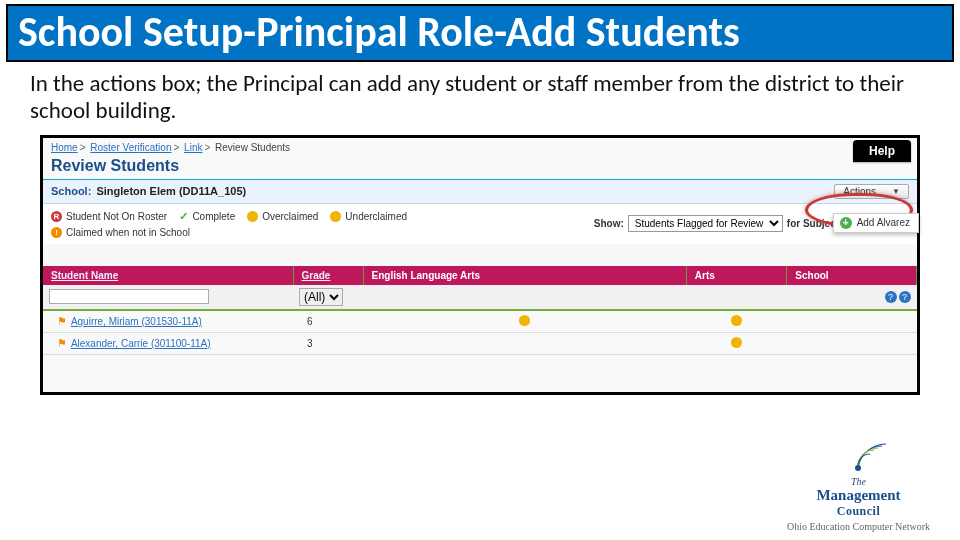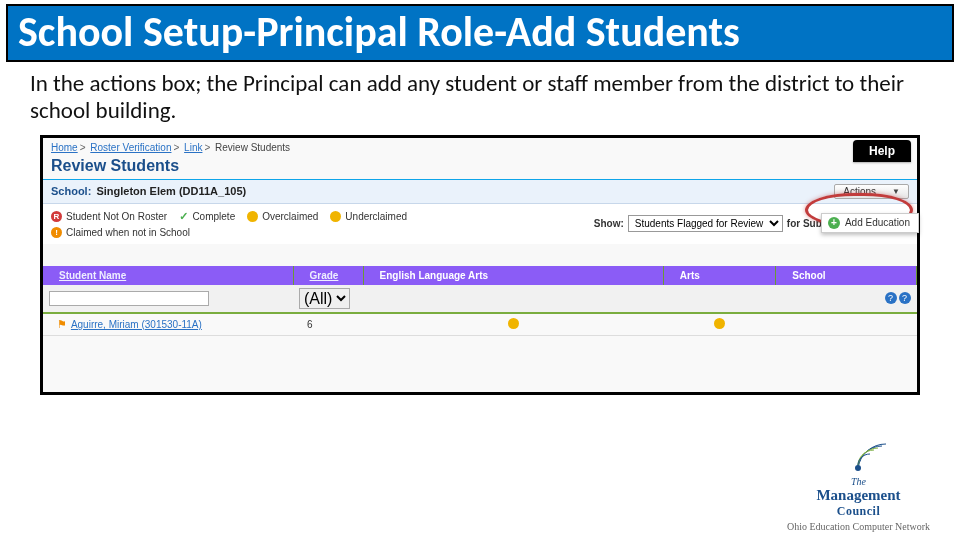--- a/index.html
+++ b/index.html
@@ -32,25 +32,25 @@
   .dot { width: 11px; height: 11px; border-radius: 50%; display: inline-flex; align-items: center; justify-content: center; font-size: 8px; font-weight: 700; color: #fff; }
   .dot.r { background: #d23b3b; } .dot.y { background: #f0b400; color:#333; } .dot.o { background: #f08c00; }
   .check { color: #4caf50; font-size: 11px; font-weight: 700; }
   .show-area { display: flex; align-items: center; gap: 4px; }
   .show-area select { font-size: 10px; padding: 1px 2px; border: 1px solid #999; background: #fff; }
   .for-label { font-weight: 700; }
 
   .gap { height: 22px; background: #f8f8f8; }
 
   .tbl { width: 100%; border-collapse: collapse; font-size: 10px; }
-  .tbl th { background: #8b5cf6; color: #fff; font-weight: 700; padding: 4px 16px; text-align: left; border-right: 1px solid #6a9a35; }
+  .tbl th { background: #be185d; color: #fff; font-weight: 700; padding: 4px 8px; text-align: left; border-right: 1px solid #6a9a35; }
   .tbl th a { color: #eef; text-decoration: underline; }
   .tbl .filterrow td { background: #f1f1f1; border-bottom: 2px solid #7aad3f; padding: 3px 6px; }
   .tbl .filterrow input { width: 160px; border: 1px solid #aaa; padding: 1px 3px; font-size: 10px; }
-  .tbl .filterrow select { font-size: 16px; border: 1px solid #aaa; }
+  .tbl .filterrow select { font-size: 12px; border: 1px solid #aaa; }
   .tbl .helpicons { text-align: right; padding-right: 6px; }
   .qmark { display: inline-flex; width: 12px; height: 12px; border-radius: 50%; background: #2a72c5; color: #fff; font-size: 9px; align-items: center; justify-content: center; margin-left: 2px; }
   .tbl tbody.data td { border-bottom: 1px solid #ddd; padding: 4px 14px; vertical-align: middle; }
   .flag { color: #f08c00; font-size: 11px; margin-right: 4px; }
   .sname { color: #2a72c5; text-decoration: underline; }
   .stat { width: 11px; height: 11px; border-radius: 50%; display: inline-block; }
   .stat.y { background: #f0b400; } .stat.r { background: #d23b3b; }
   .center { text-align: center; }
 
   .actions-callout { position: absolute; top: 55px; right: -2px; width: 125px; }
@@ -151,28 +151,35 @@
       </tr>
     </tbody>
     <tbody class="data" id="rows">
         <tr>
           <td><span class="flag">⚑</span><a class="sname">Aguirre, Miriam (301530-11A)</a></td>
           <td>6</td>
           <td class="center"><span class="stat y"></span></td>
           <td class="center"><span class="stat y"></span></td>
           <td class="center"></td>
         </tr>
+        <tr>
+          <td><span class="flag">⚑</span><a class="sname">Alexander, Carrie (301100-11A)</a></td>
+          <td>3</td>
+          <td class="center"></td>
+          <td class="center"><span class="stat y"></span></td>
+          <td class="center"></td>
+        </tr>
       </tbody>
   </table>
 
   <div class="actions-callout">
     <div class="ring"></div>
     <div class="addstud">
       <span class="plus">+</span>
-      <span>Add Education</span>
+      <span>Add Alvarez</span>
     </div>
   </div>
 
 </div>
 
 <div class="footer-logo">
   <div class="arc">
     <svg viewBox="0 0 80 46" width="80" height="46">
       <g fill="none" stroke-width="1">
         <path d="M40 40 A28 28 0 0 1 68 16" stroke="#1b4f8b"></path>

